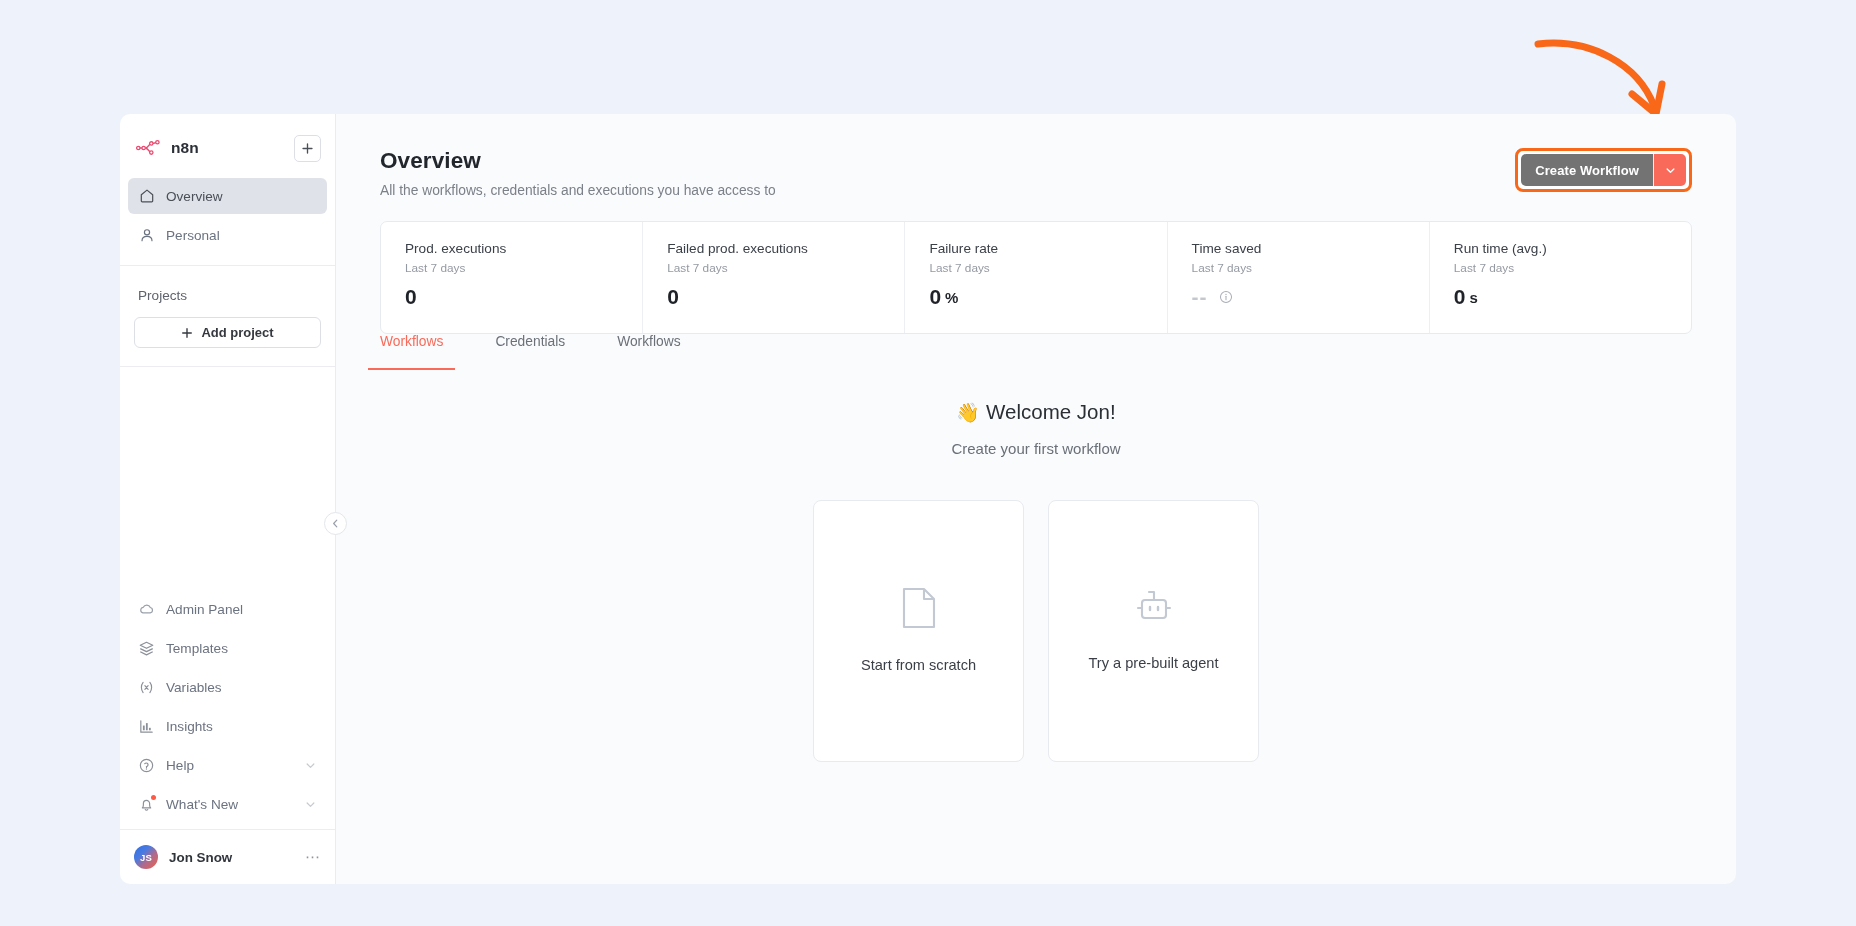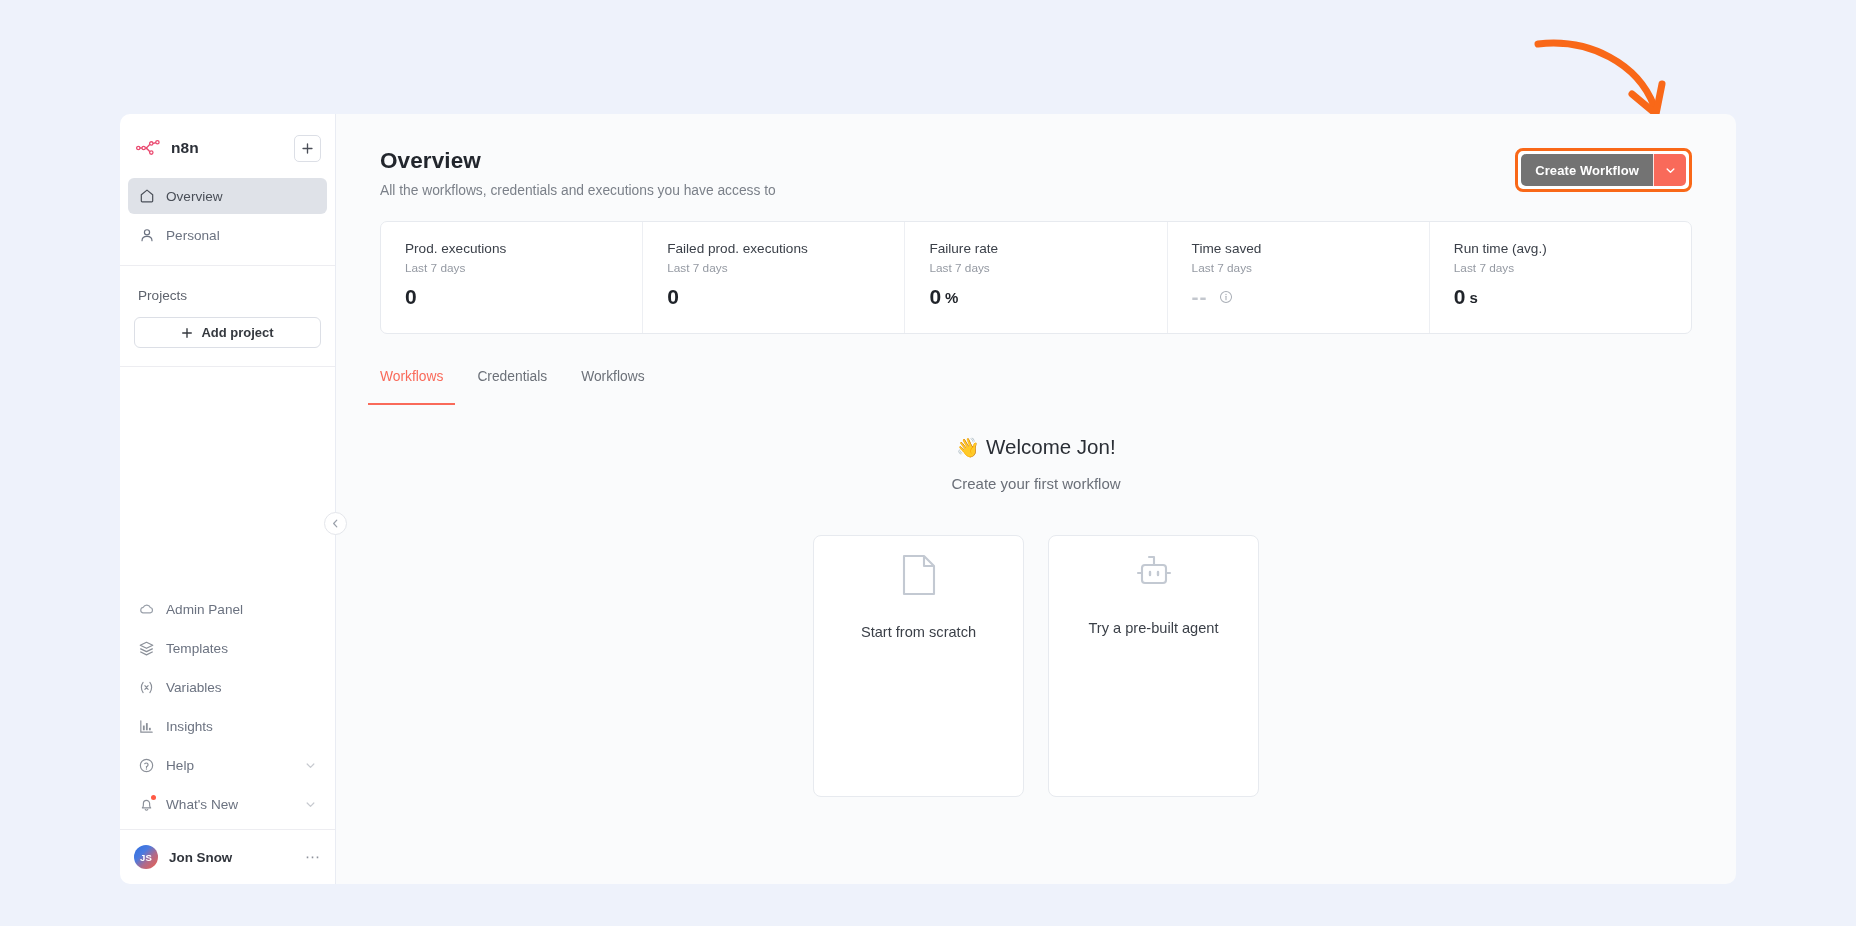--- a/index.html
+++ b/index.html
@@ -200,22 +200,21 @@
     margin-top: 10px;
     font-size: 21px; font-weight: 700; color: #1f2329;
     display: flex; align-items: center; gap: 2px;
   }
   .stat-val .unit { font-size: 15px; font-weight: 700; margin-left: 2px; }
   .stat-val.muted { color: #c3c7ce; font-weight: 700; letter-spacing: 1px; }
   .info-ic { margin-left: 9px; color: #a9aeb6; display: flex; align-items: center; }
 
   
   .tabs {
-    margin-top: 35px;
-    display: flex; gap: 34px;
+    display: flex; gap: 52px;
     height: 36px;
   }
   .tab {
     font-size: 13.8px; color: #6c7179;
     position: relative;
     cursor: pointer;
     padding-bottom: 10px;
   }
   .tab.active { color: #f96a5a; }
   .tab.active::after {
@@ -230,23 +229,23 @@
   .welcome .wave { font-size: 19px; margin-right: 6px; }
   .subtitle { font-size: 15px; color: #6a6f78; margin-top: 16px; }
 
   .cards { display: flex; justify-content: center; gap: 24px; margin-top: 43px; }
   .card {
     width: 211px; height: 262px;
     background: #fff;
     border: 1px solid #e7eaef;
     border-radius: 8px;
     display: flex; flex-direction: column;
-    align-items: center; justify-content: flex-start;
-    cursor: pointer;
-    padding: 16px 22px;
+    align-items: center; justify-content: center;
+    cursor: pointer;
+    padding: 0 22px;
   }
   .card-ic { color: #c3c9d2; margin-bottom: 20px; }
   .card-lbl { font-size: 14.6px; color: #3a3f47; text-align: center; line-height: 1.45; }
 
   
   .arrow-anno { position: absolute; left: 1520px; top: 22px; pointer-events: none; }
 </style>
 </head>
 <body>
 

